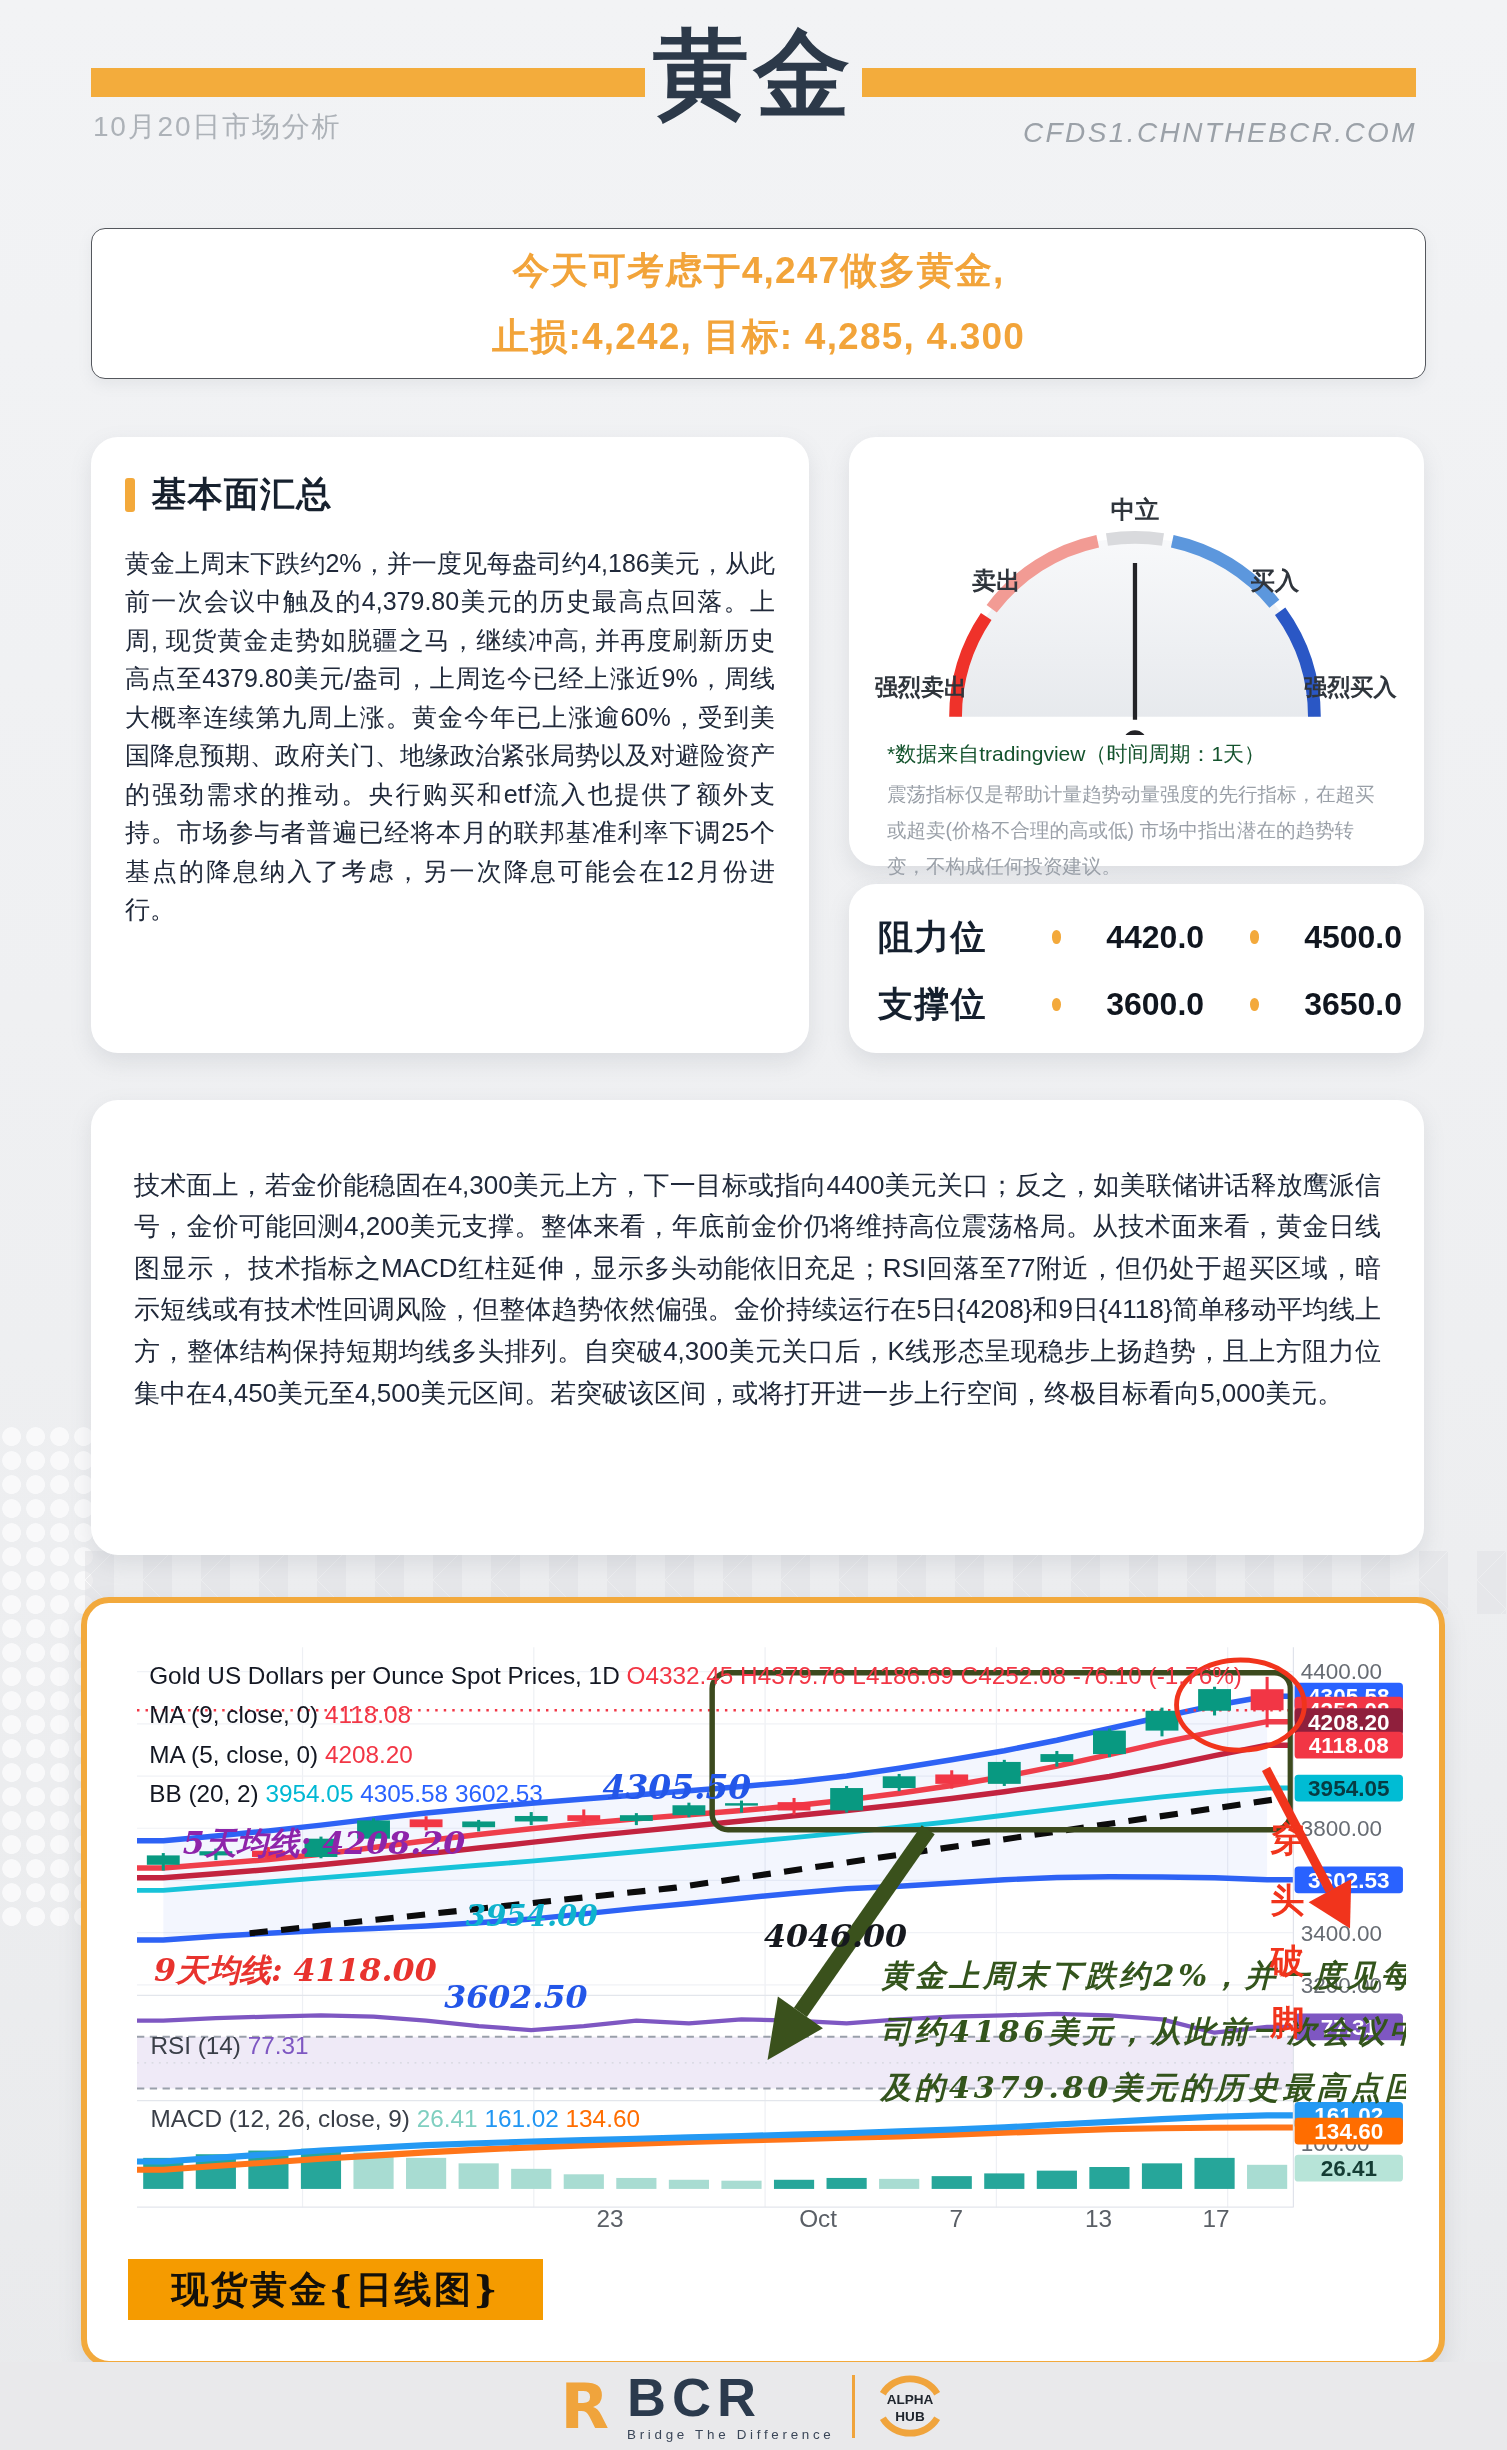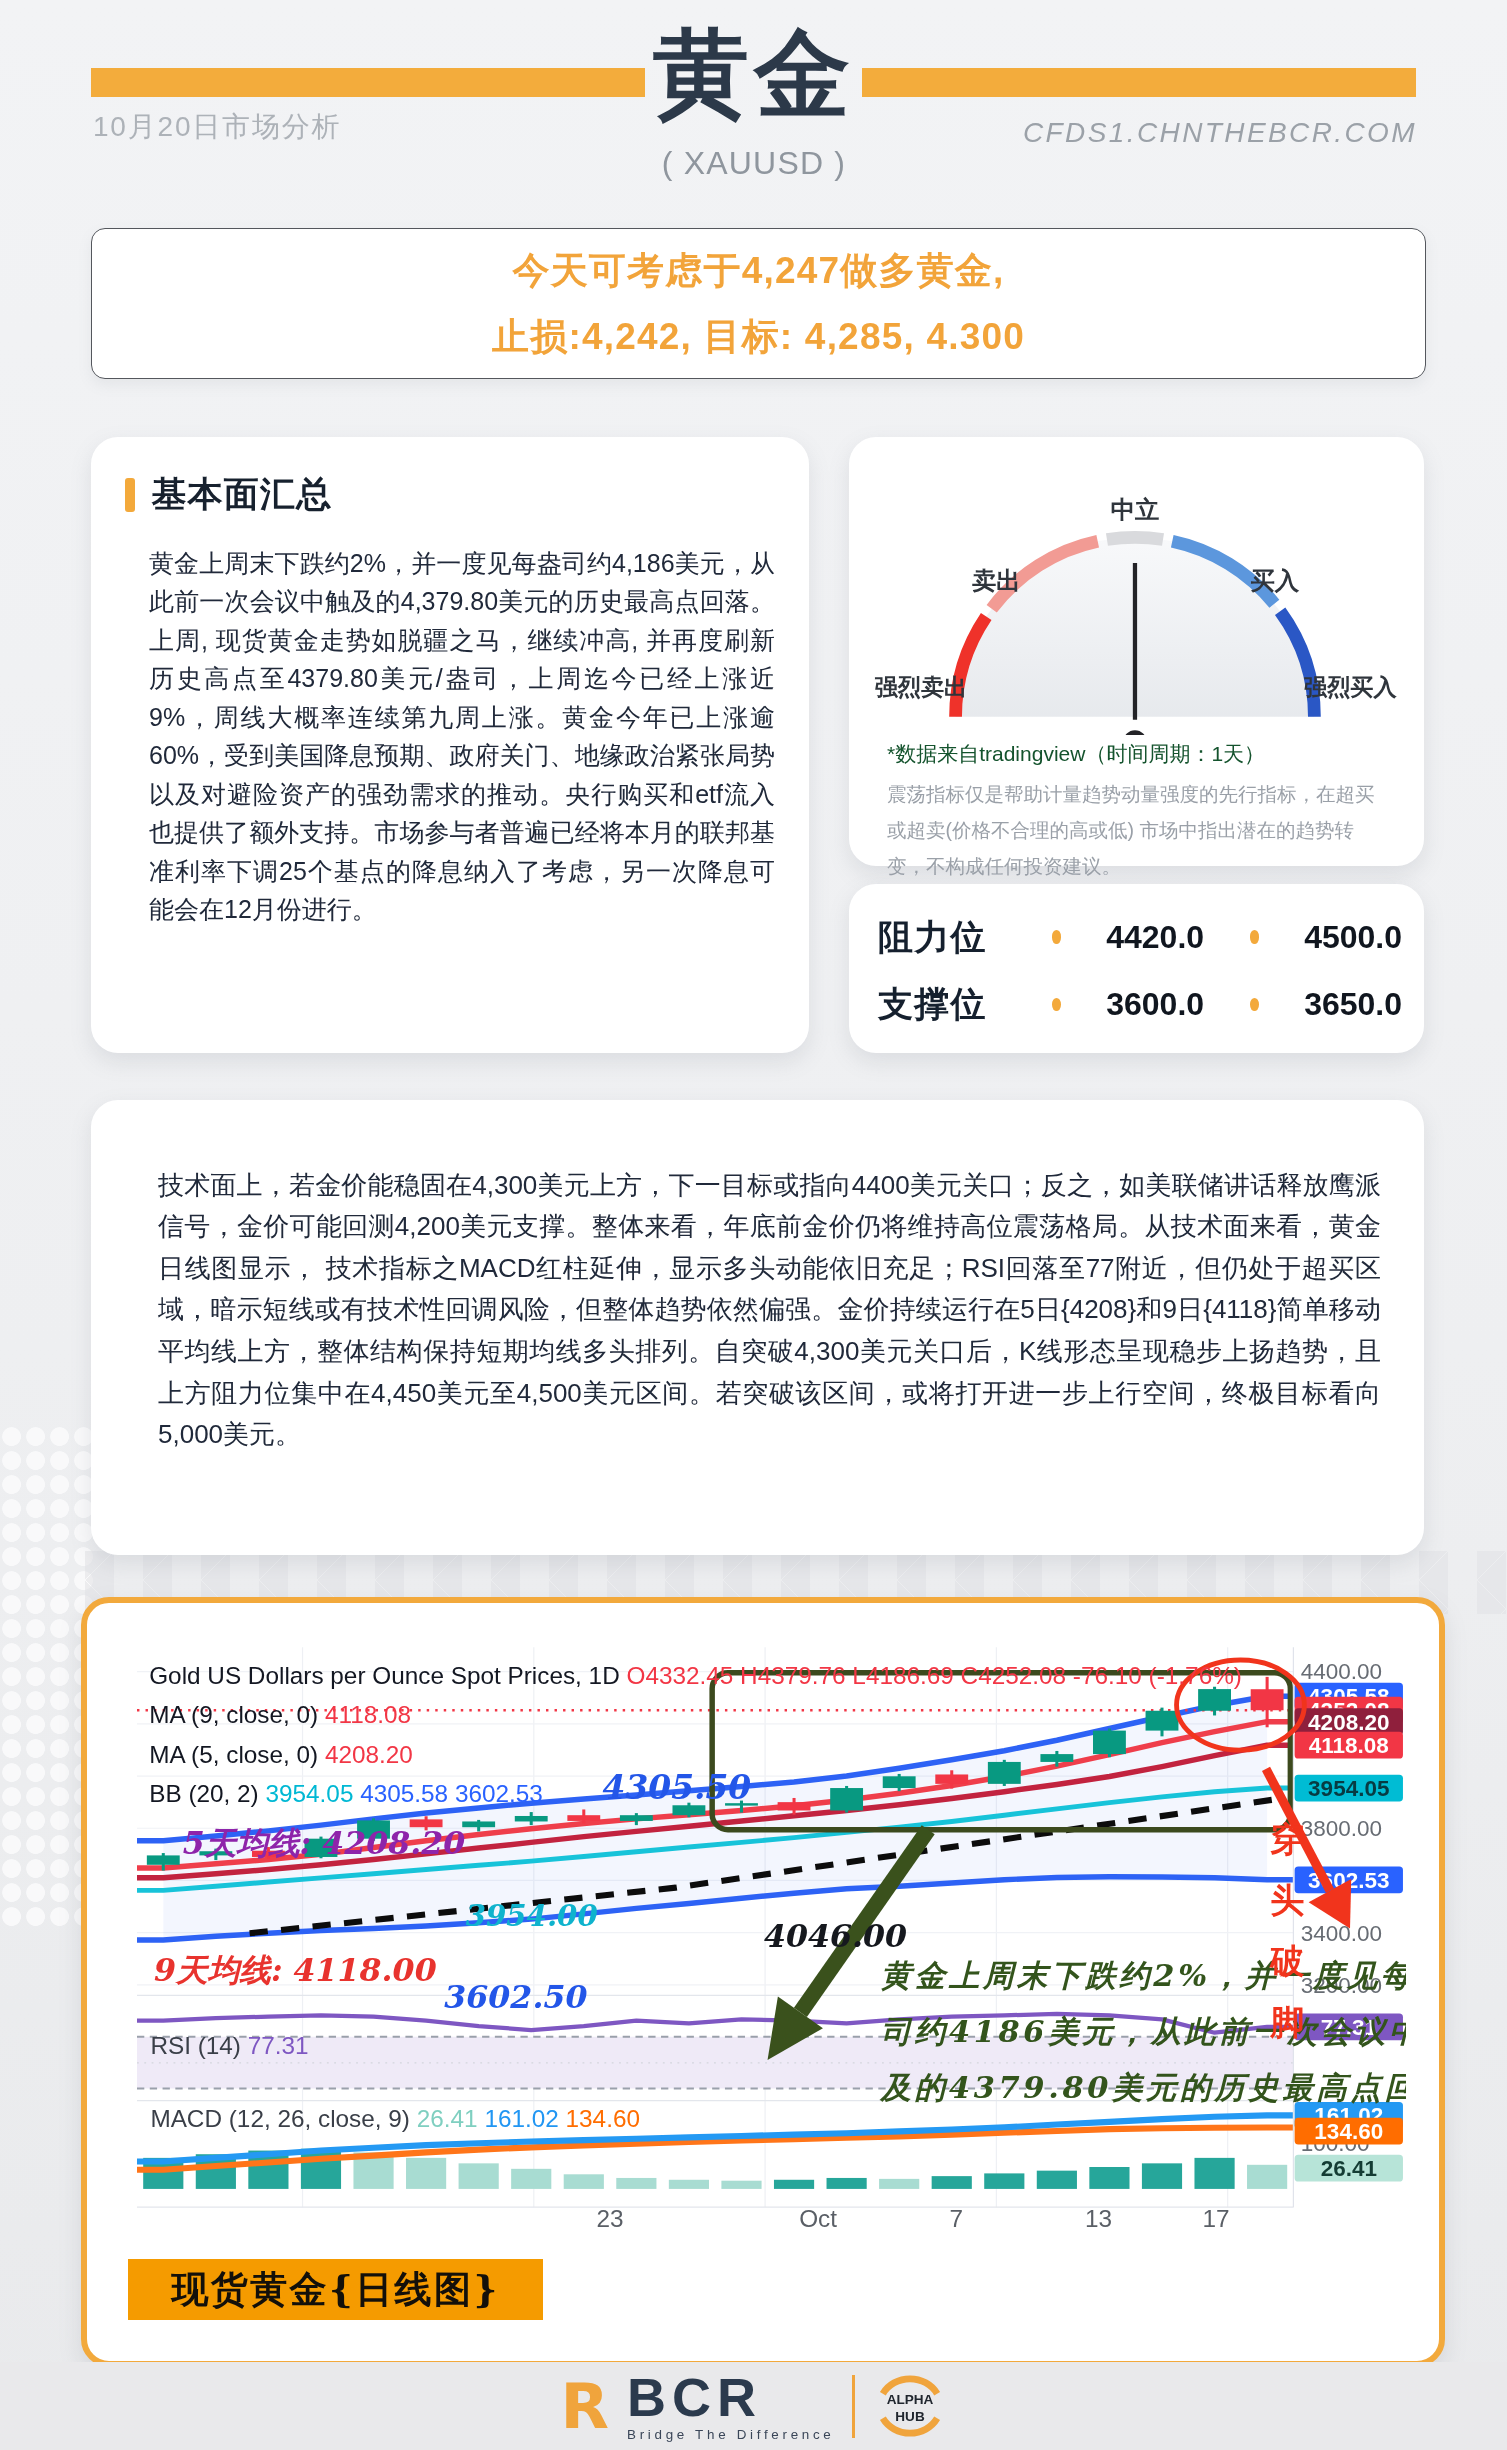--- a/index.html
+++ b/index.html
@@ -40,21 +40,21 @@
   .levels-card{left:849px;top:884px;width:575px;height:169px;}
   .tech-card{left:91px;top:1100px;width:1333px;height:455px;}
   .chart-card{left:81px;top:1597px;width:1352px;height:758px;background:#fff;
     border:6.7px solid #f2a93c;border-radius:28px;box-shadow:0 9.7px 22px rgba(120,126,138,.18);
     position:absolute;}
   .sec-title{display:flex;align-items:center;gap:16px;}
   .sec-bar{width:10.4px;height:34px;border-radius:3px;background:#f3a93b;}
   .sec-title span{font-size:35px;font-weight:700;color:#17212e;letter-spacing:1.2px;}
   .fund-card .inner{padding:34px 34px 0 34px;}
   .tech-card .inner{padding:39px 43px 0 43px;}
-  .body-text{margin-top:25.6px;font-size:25px;line-height:1.54;color:#20293a;text-align:justify;margin-left:24px;}
+  .body-text{margin-top:25.6px;font-size:25px;line-height:1.54;color:#20293a;text-align:justify;}
   .tech-card .body-text{font-size:26px;line-height:1.6;}
   
   .gauge-note{position:absolute;left:38px;top:303px;font-size:21px;color:#14532d;}
   .gauge-disc{position:absolute;left:38px;top:339px;width:505px;font-size:19.5px;line-height:1.85;color:#9aa0a8;}
   
   .lv-row{position:absolute;left:29px;width:524px;height:55px;display:flex;align-items:center;}
   .lv-label{width:170px;font-size:35px;font-weight:700;color:#15202e;letter-spacing:1.2px;}
   .lv-dot{width:10.4px;height:13.4px;border-radius:50%;background:#f3a93b;margin:0 12px 0 18px;}
   .lv-val{width:143px;text-align:right;font-size:32px;font-weight:600;color:#10161f;}
   .lv-sp{width:30px;}
@@ -79,21 +79,20 @@
 <div class="page">
 
   <div class="dots"></div>
   <div class="diamonds"></div>
 
   <div class="bar left"></div>
   <div class="bar right"></div>
   <div class="main-title">黄金</div>
   <div class="date-label">10月20日市场分析</div>
   <div class="site-label">CFDS1.CHNTHEBCR.COM</div>
-  <div class="symbol">( XAUUSD )</div>
 
   <div class="callout">
     <div>今天可考虑于4,247做多黄金,</div>
     <div>止损:4,242, 目标: 4,285, 4.300</div>
   </div>
 
   <div class="card fund-card">
     <div class="inner">
       <div class="sec-title">
         <div class="sec-bar"></div>

